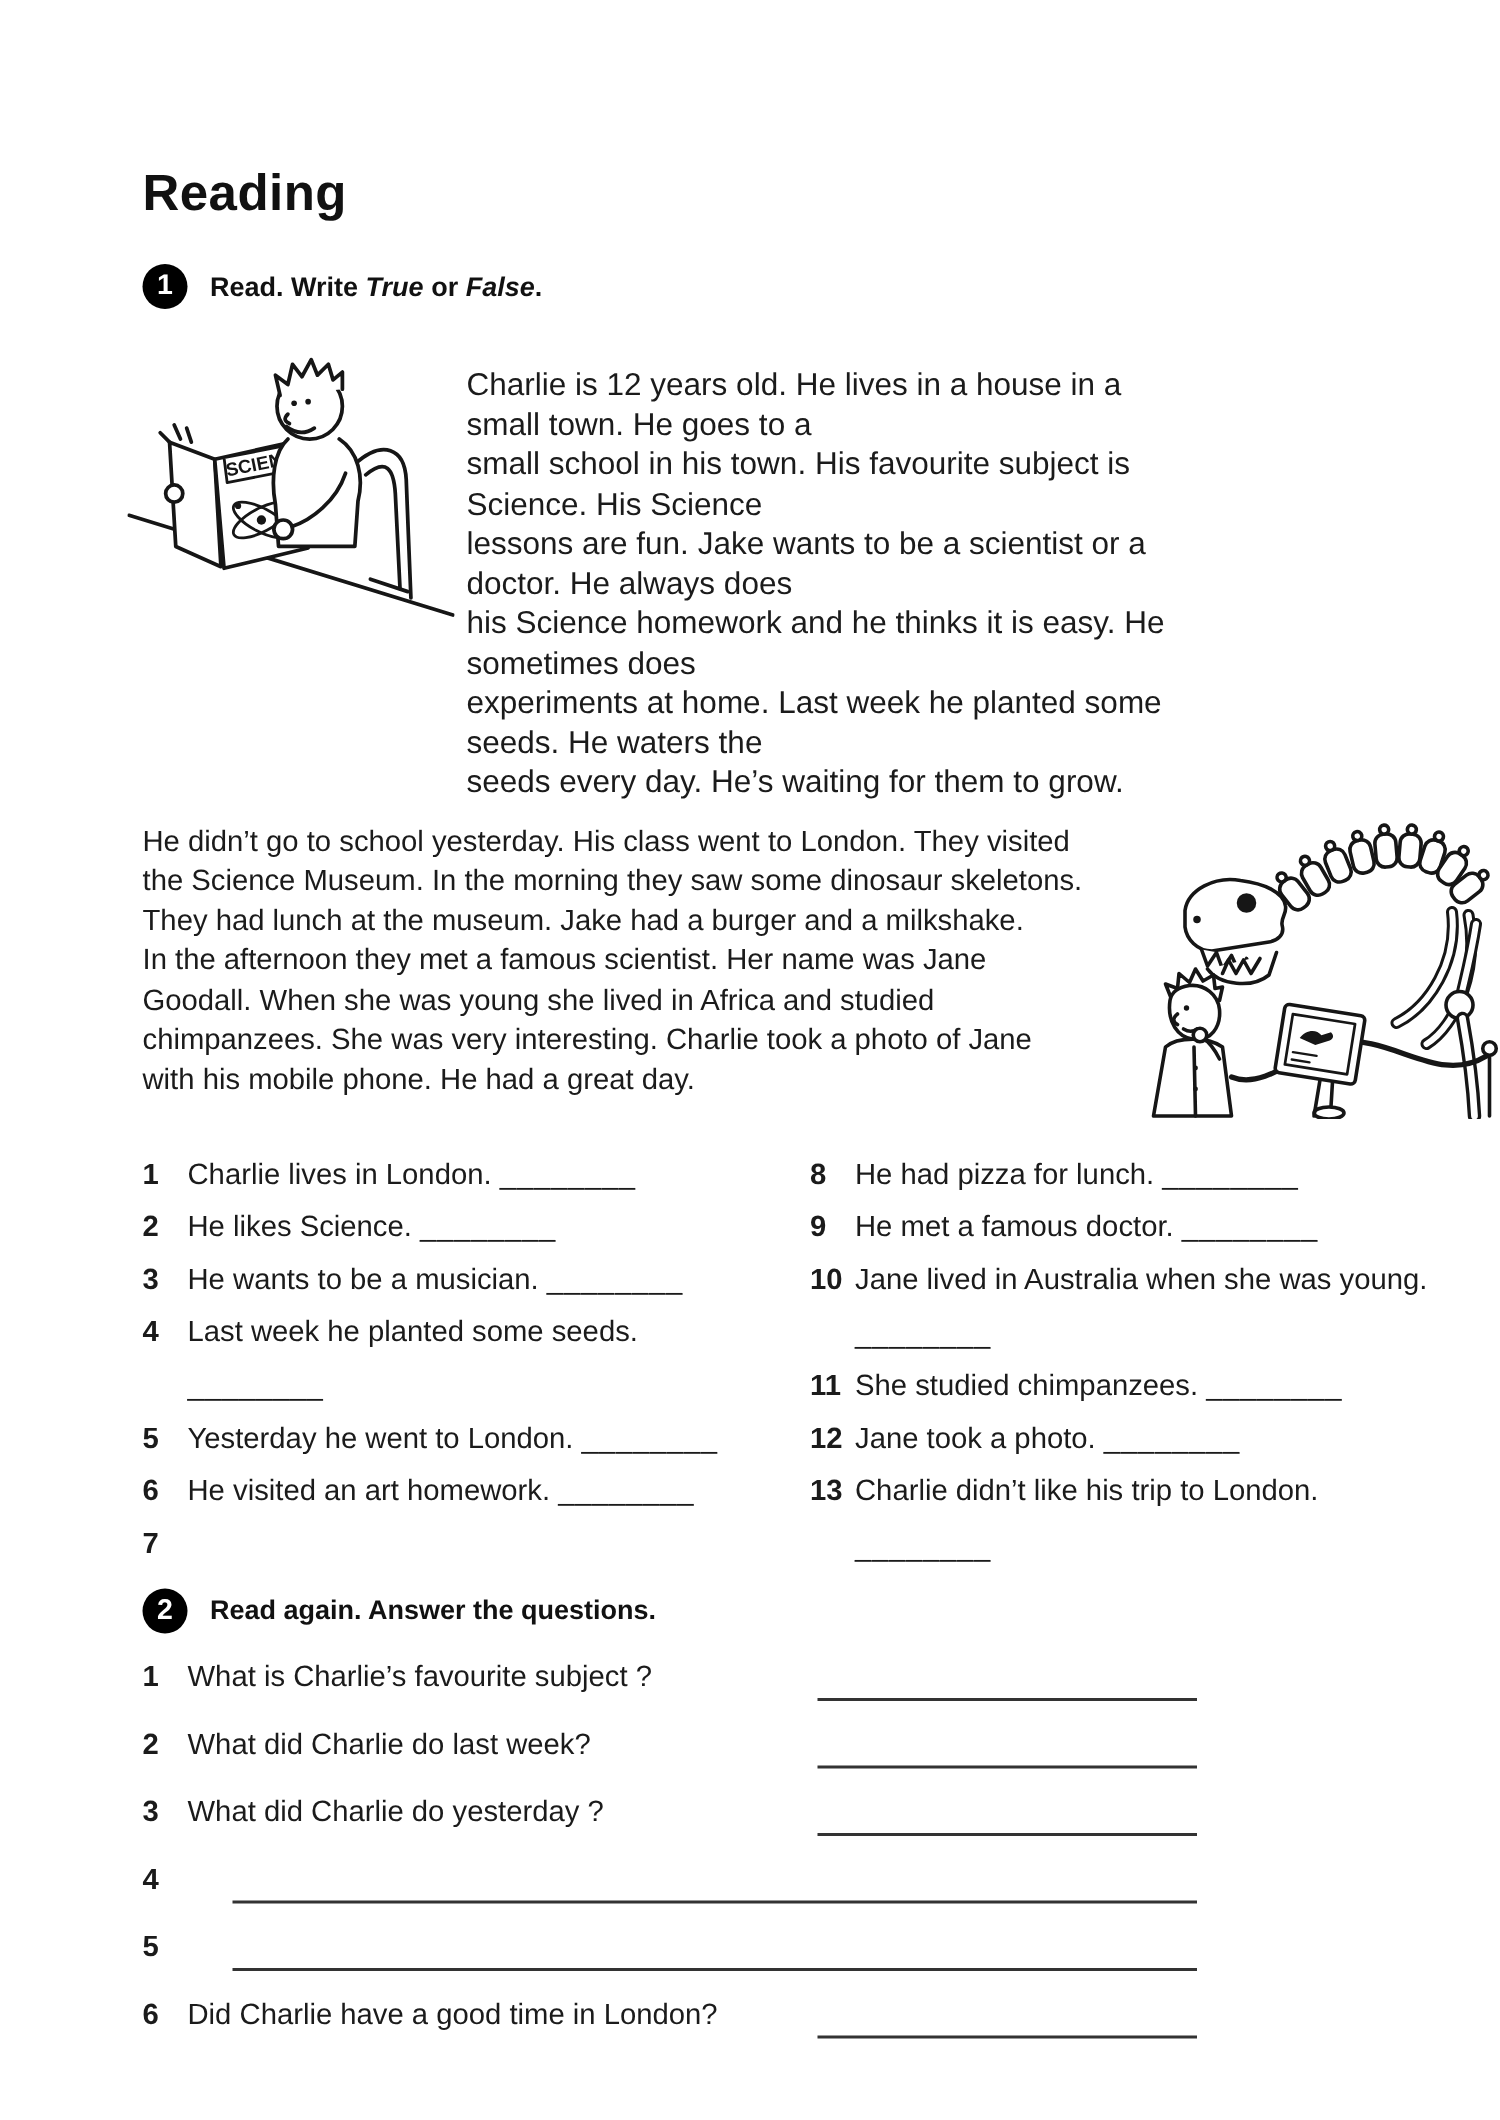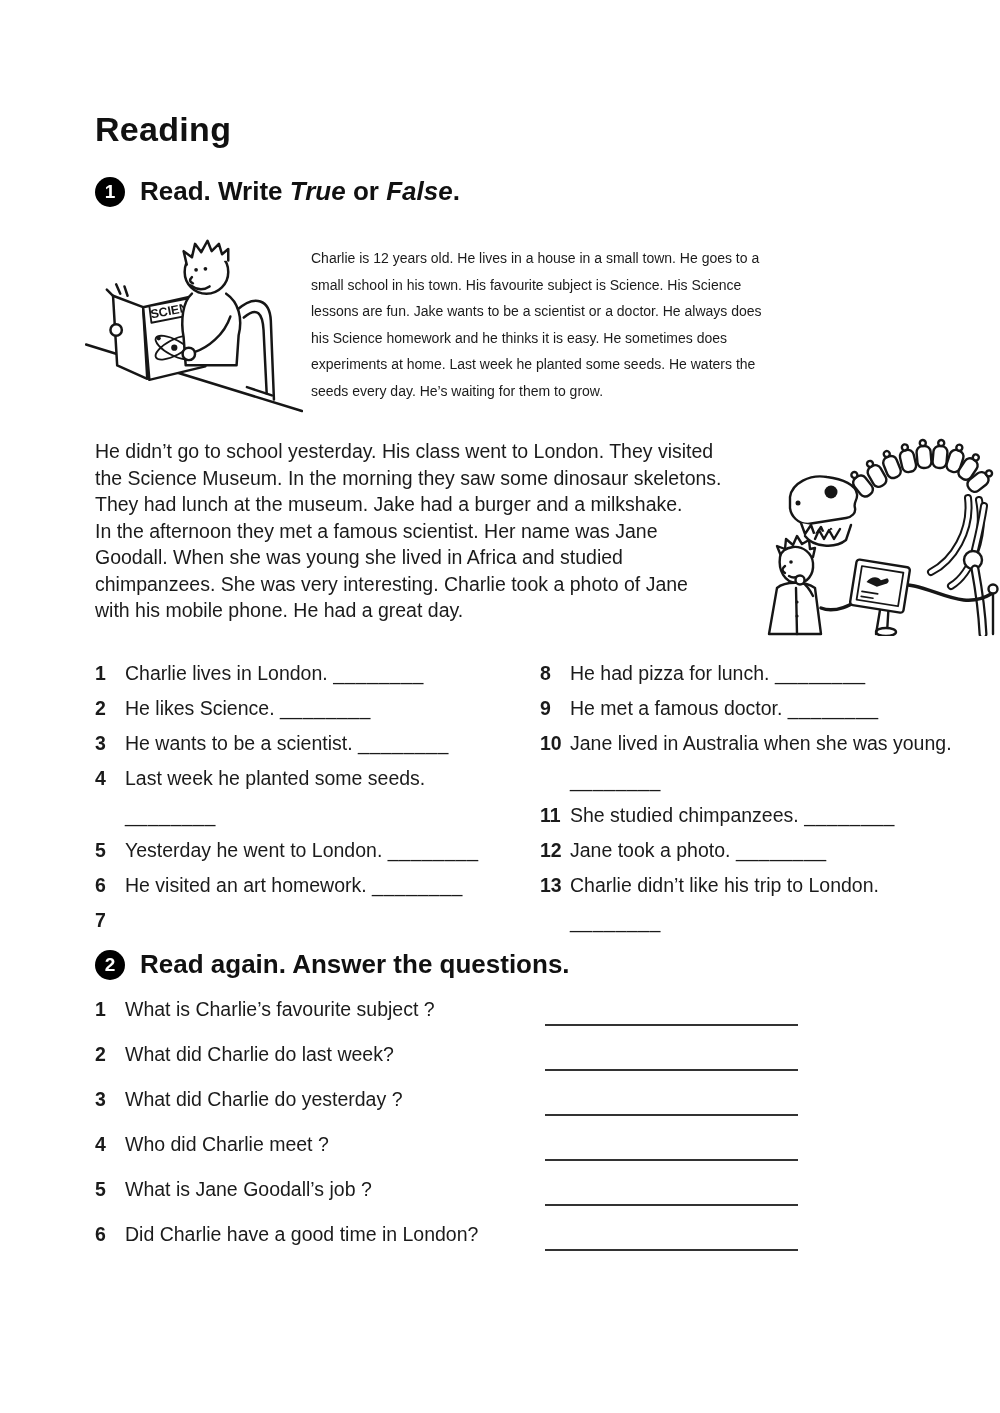--- a/index.html
+++ b/index.html
@@ -14,27 +14,27 @@
     margin:110px 0 0 0;
     font-size:34px; font-weight:bold; letter-spacing:0.3px; color:#111;
   }
 
   .ex-header { display:flex; align-items:center; gap:15px; margin-top:27px; }
   .badge {
     width:30px; height:30px; border-radius:50%; background:#000; color:#fff;
     font-weight:bold; font-size:19px; display:flex; align-items:center; justify-content:center;
     flex:none;
   }
-  .ex-title { font-weight:bold; font-size:26px; color:#111; }
+  .ex-title { font-weight:bold; font-size:18px; color:#111; }
   .ex-title i { font-style:italic; }
 
   .section1 { display:flex; margin-top:26px; }
   .illus-boy { flex:none; width:218px; margin-left:-10px; }
   .para1 {
-    font-size:14px; line-height:26.5px; white-space:pre-line;
+    font-size:21px; line-height:26.5px; white-space:pre-line;
     padding-left:8px; margin-top:12px; flex:1;
   }
 
   .section2 { display:flex; margin-top:12px;justify-content:space-between; }
   .para2 {
     font-size:19.5px; line-height:26.5px; white-space:pre-line;
     width:668px; flex:none;
   }
   .illus-dino { flex:none; margin-left:auto; margin-right:-45px; margin-top:-2px; }
 
@@ -241,21 +241,21 @@
         <span class="tf-text"><span>Charlie lives in London.</span> <span class="tf-blank">________</span></span>
       </div>
 
       <div class="tf-item">
         <span class="tf-num">2</span>
         <span class="tf-text"><span>He likes Science.</span> <span class="tf-blank">________</span></span>
       </div>
 
       <div class="tf-item">
         <span class="tf-num">3</span>
-        <span class="tf-text"><span>He wants to be a scientist.</span> <span class="tf-blank">________</span></span>
+        <span class="tf-text"><span>He wants to be a musician.</span> <span class="tf-blank">________</span></span>
       </div>
 
       <div class="tf-item">
         <span class="tf-num">4</span>
         <span class="tf-text"><span>Last week he planted some seeds.</span><span class="tf-blank block">________</span></span>
       </div>
 
       <div class="tf-item">
         <span class="tf-num">5</span>
         <span class="tf-text"><span>Yesterday he went to London.</span> <span class="tf-blank">________</span></span>
@@ -326,27 +326,25 @@
     </div>
 
     <div class="q-row">
       <span class="q-num">3</span>
       <span class="q-text">What did Charlie do yesterday ?</span>
       <span class="answer-line"></span>
     </div>
 
     <div class="q-row">
       <span class="q-num">4</span>
-      <span class="q-text">Who did Charlie meet ?</span>
       <span class="answer-line"></span>
     </div>
 
     <div class="q-row">
       <span class="q-num">5</span>
-      <span class="q-text">What is Jane Goodall’s job ?</span>
       <span class="answer-line"></span>
     </div>
 
     <div class="q-row">
       <span class="q-num">6</span>
       <span class="q-text">Did Charlie have a good time in London?</span>
       <span class="answer-line"></span>
     </div>
 
   </div>

